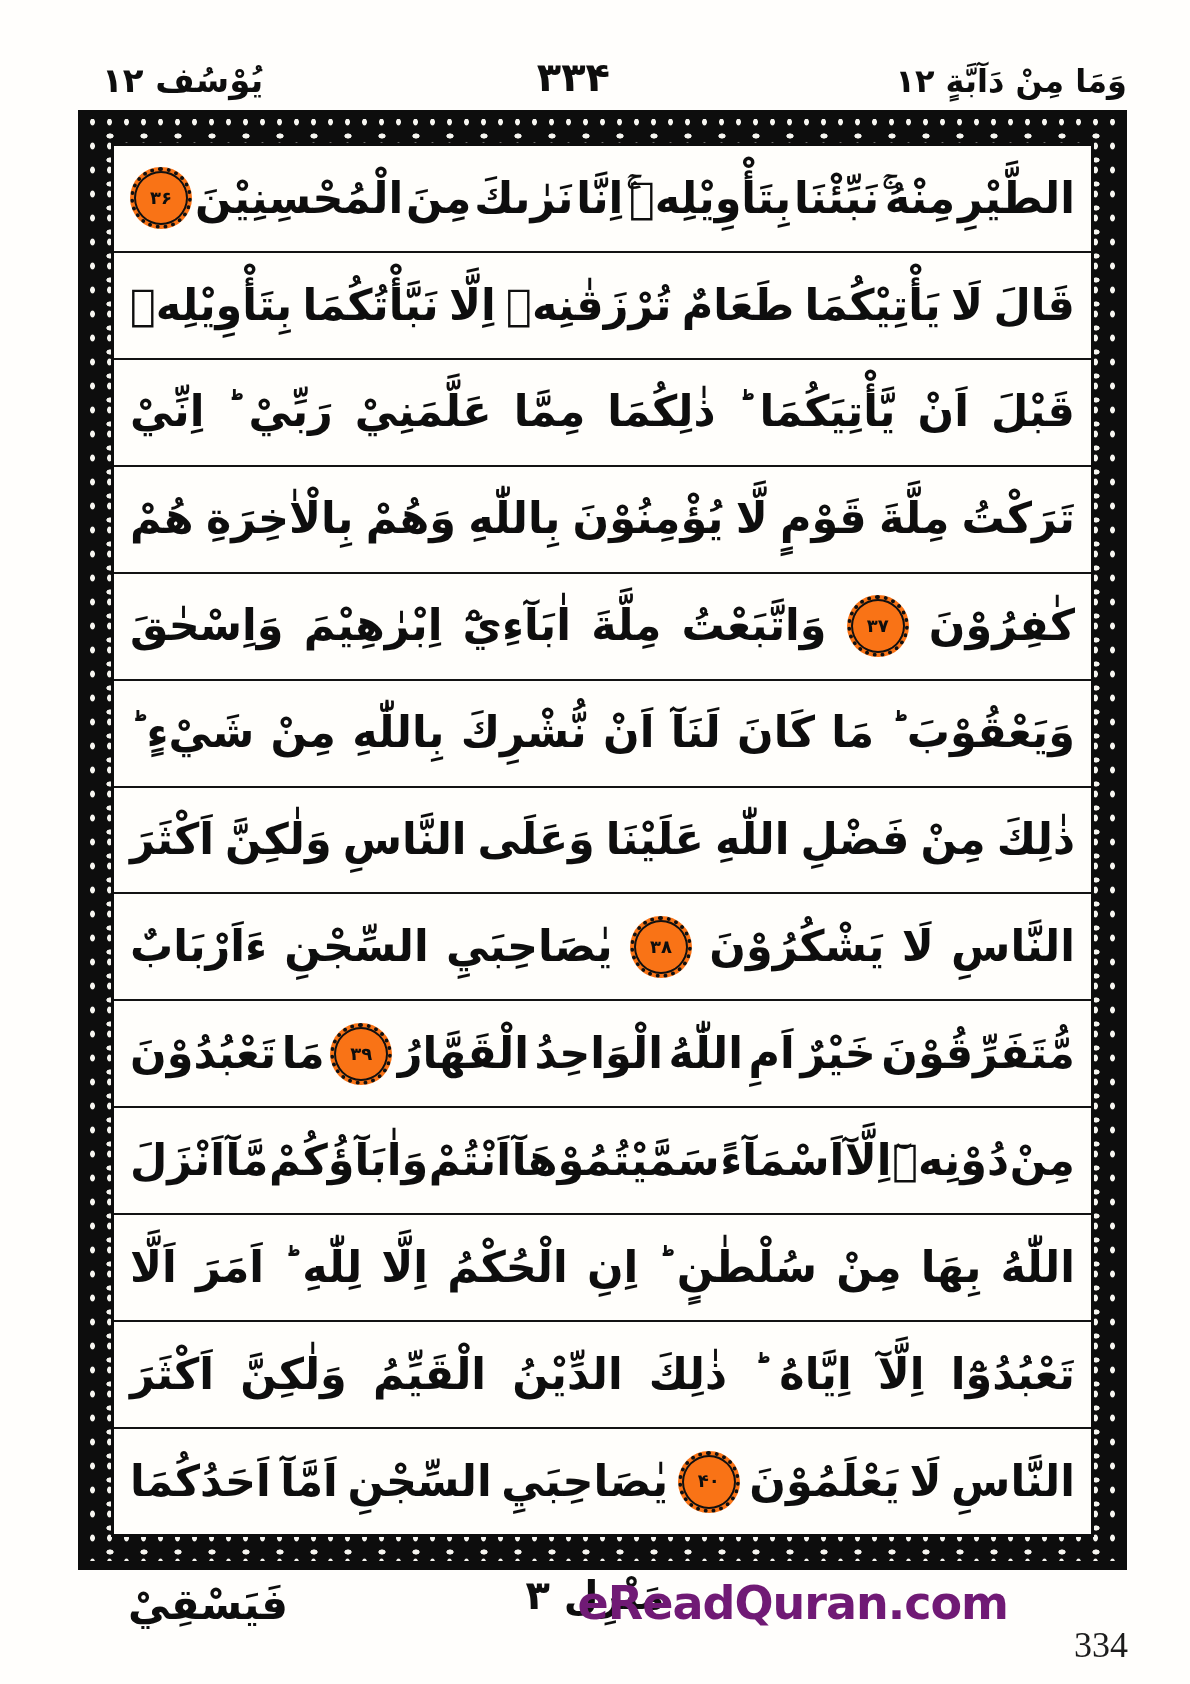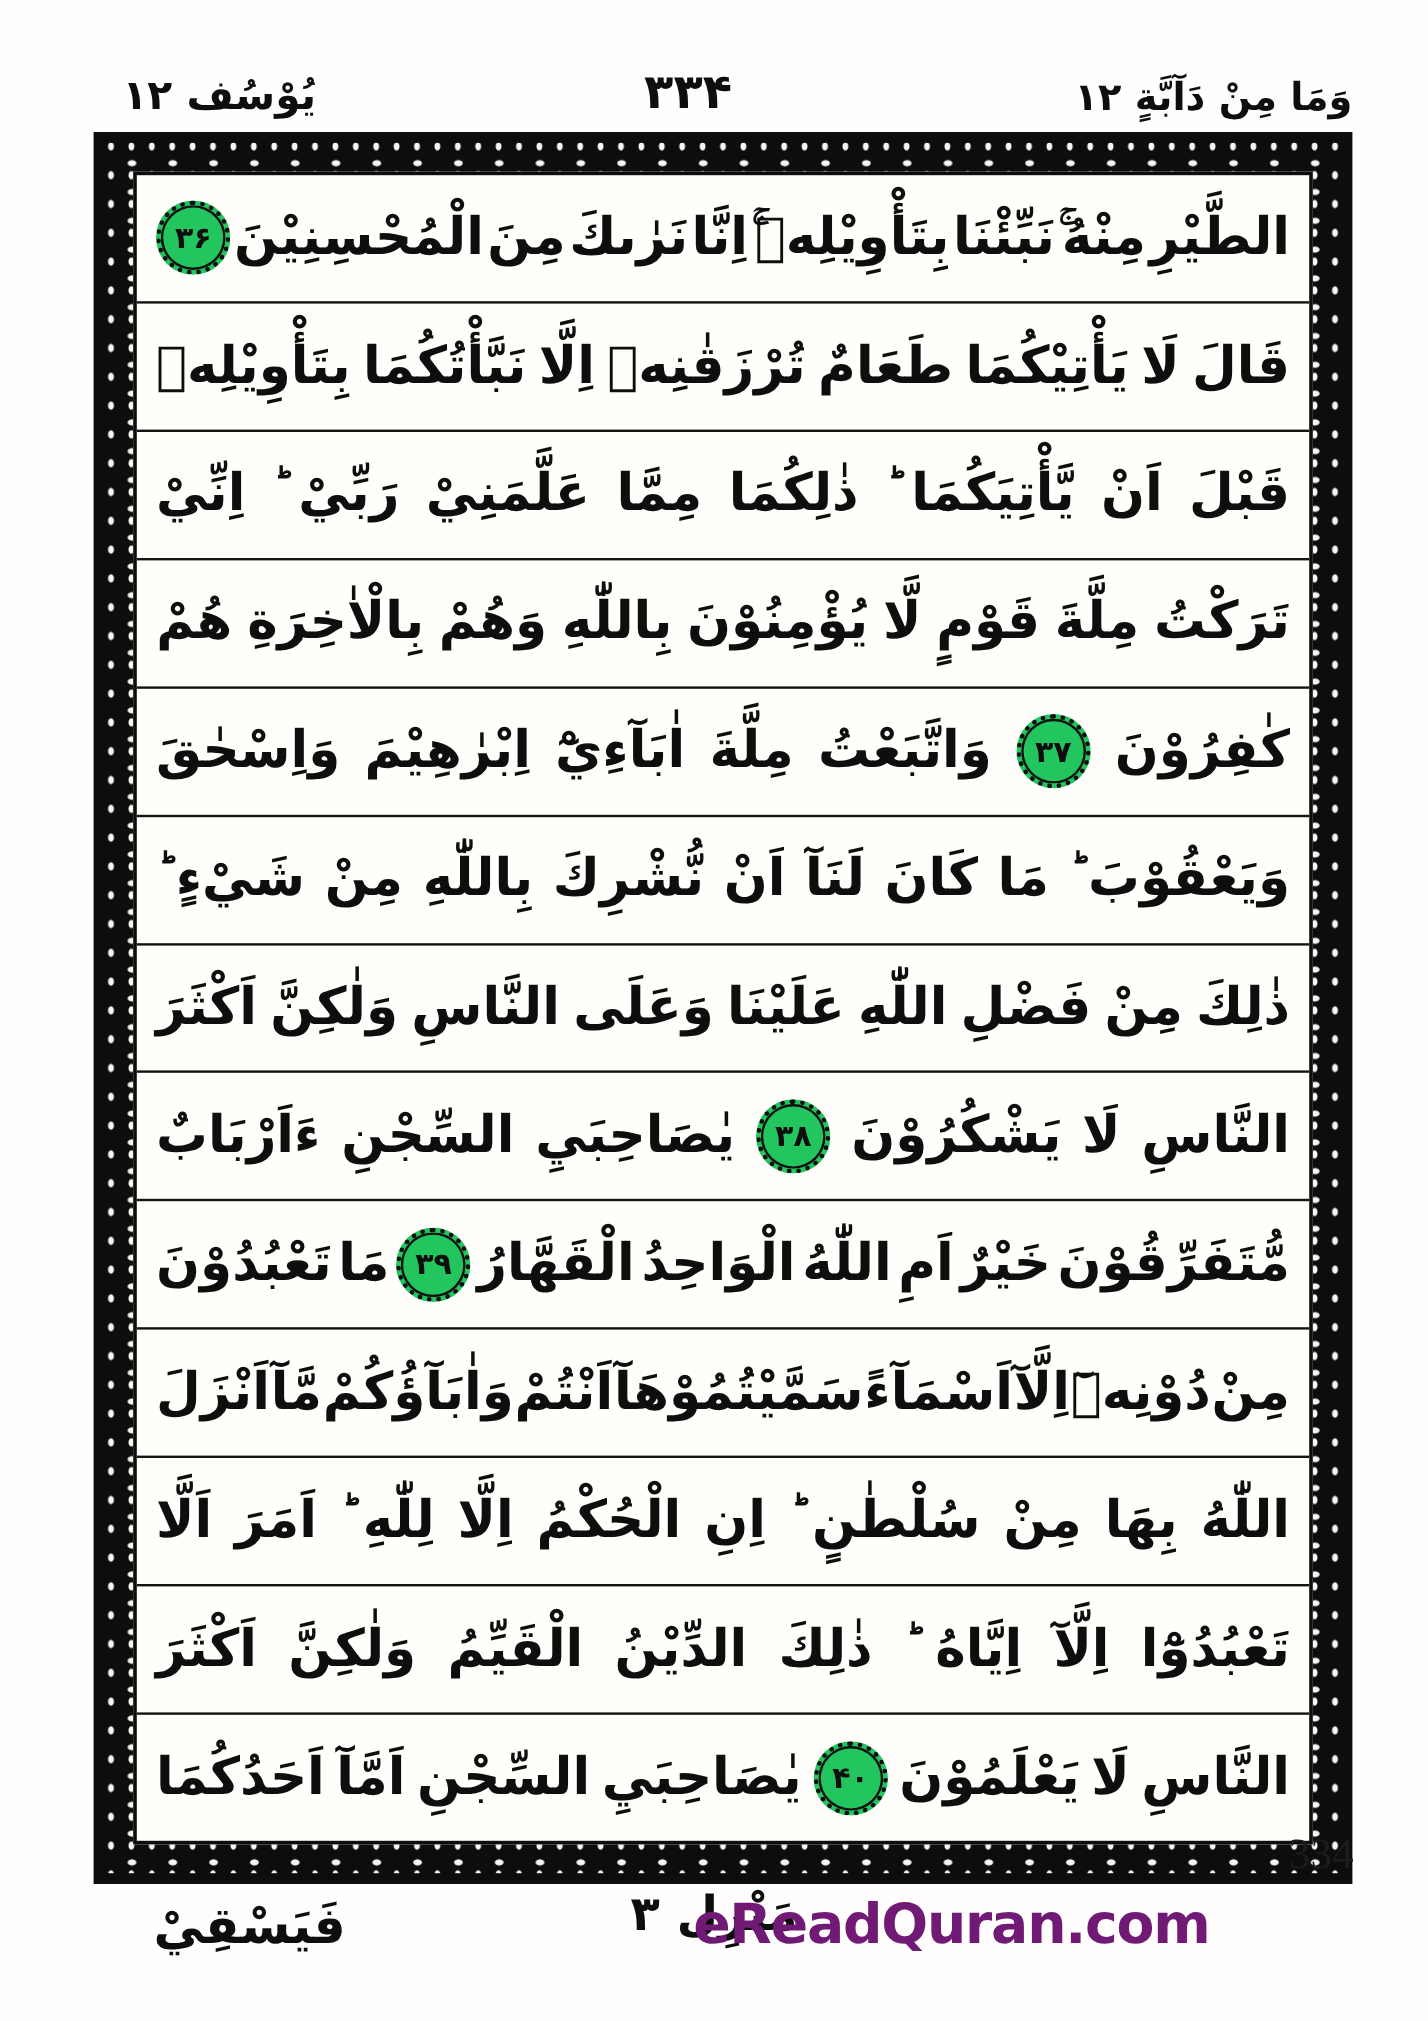--- a/index.html
+++ b/index.html
@@ -45,38 +45,38 @@
     width:100%;direction:rtl;unicode-bidi:embed;
     font-size:43px;font-weight:bold;line-height:1.25;
     white-space:nowrap;display:flex;justify-content:space-between;align-items:center;
   }
   .qtext .w{flex:0 0 auto;}
   
   .vbadge{
     flex:0 0 auto;display:inline-flex;align-items:center;justify-content:center;
     width:54px;height:54px;border-radius:50%;
     border:4px dotted #101010;box-shadow:inset 0 0 0 2px #101010;
-    font-size:25px;font-weight:bold;background:#22c55e;
+    font-size:18px;font-weight:bold;background:#f97316;
   }
   
   .catchword{
     position:absolute;left:128px;top:1580px;
     font-size:42px;font-weight:bold;direction:rtl;
   }
   .manzil{
     position:absolute;left:0;top:1572px;width:100%;text-align:center;
     font-size:40px;font-weight:bold;direction:rtl;
   }
   .watermark{
     position:absolute;right:182px;top:1576px;
     font-size:46px;font-weight:bold;letter-spacing:-1px;
     color:#701a75;font-family:"DejaVu Sans",sans-serif;
   }
   .pagenum{
-    position:absolute;right:62px;top:1524px;
+    position:absolute;right:62px;top:1624px;
     font-size:36px;font-family:"Liberation Serif","DejaVu Serif",serif;color:#1c1c1c;
   }
 </style>
 </head>
 <body>
 
 <div class="screen">
 
   <div class="runhead">
     <span class="juz">وَمَا مِنْ دَآبَّةٍ ۱۲</span>

